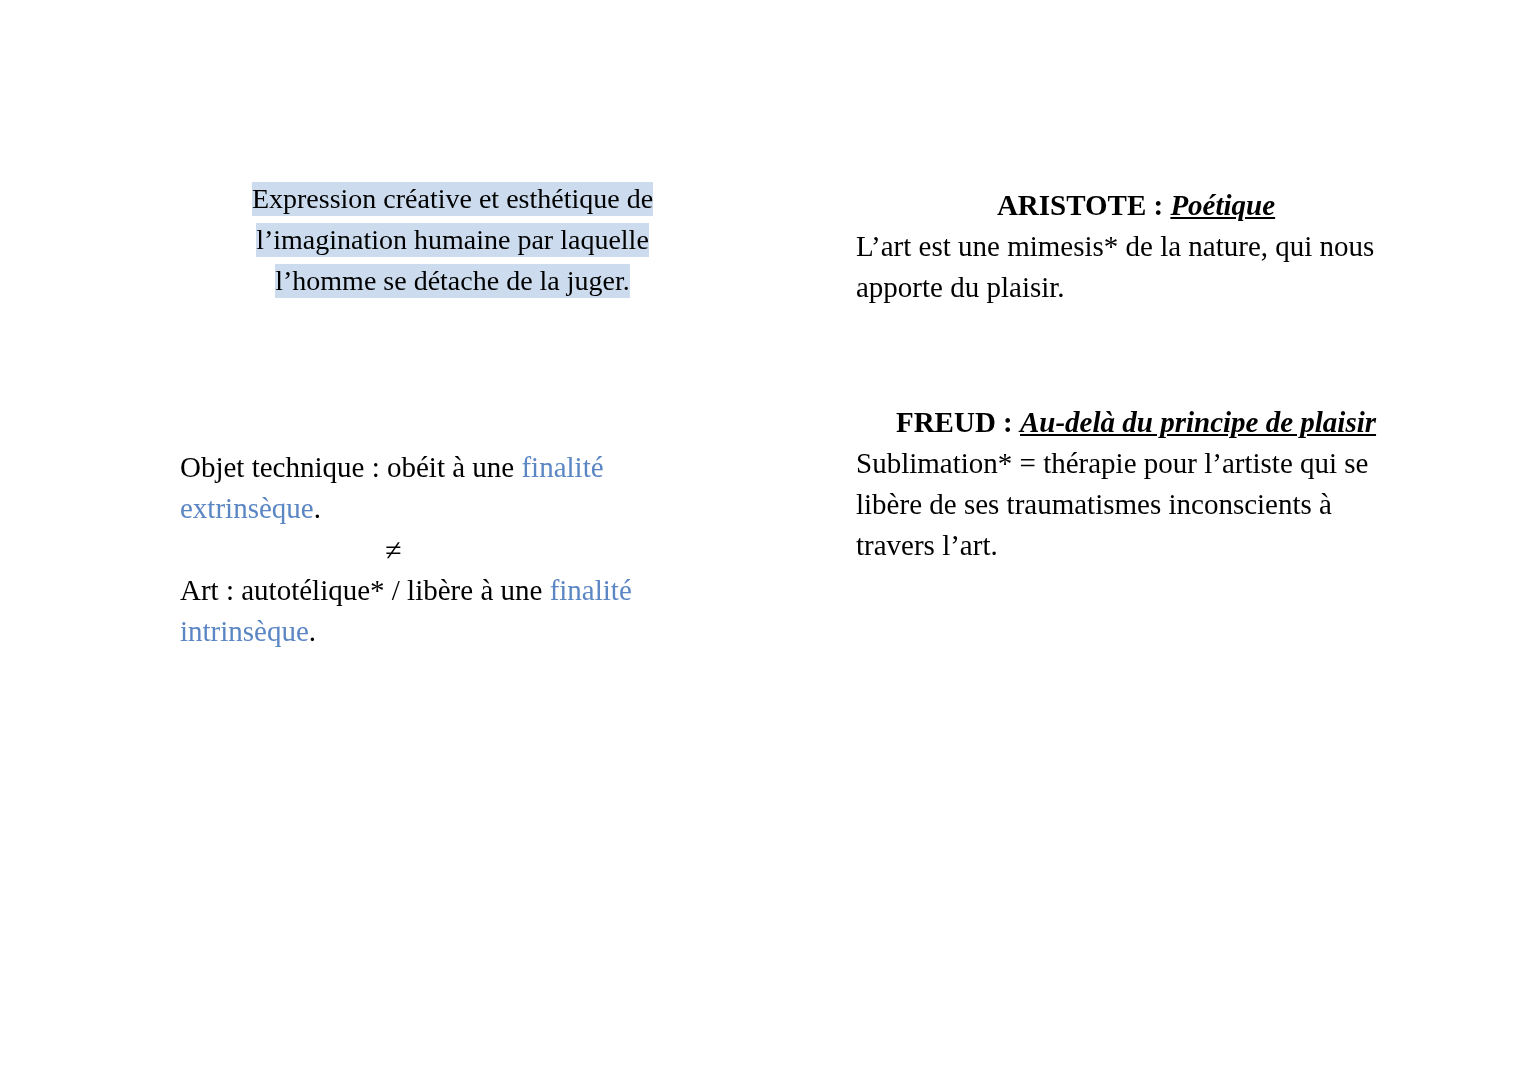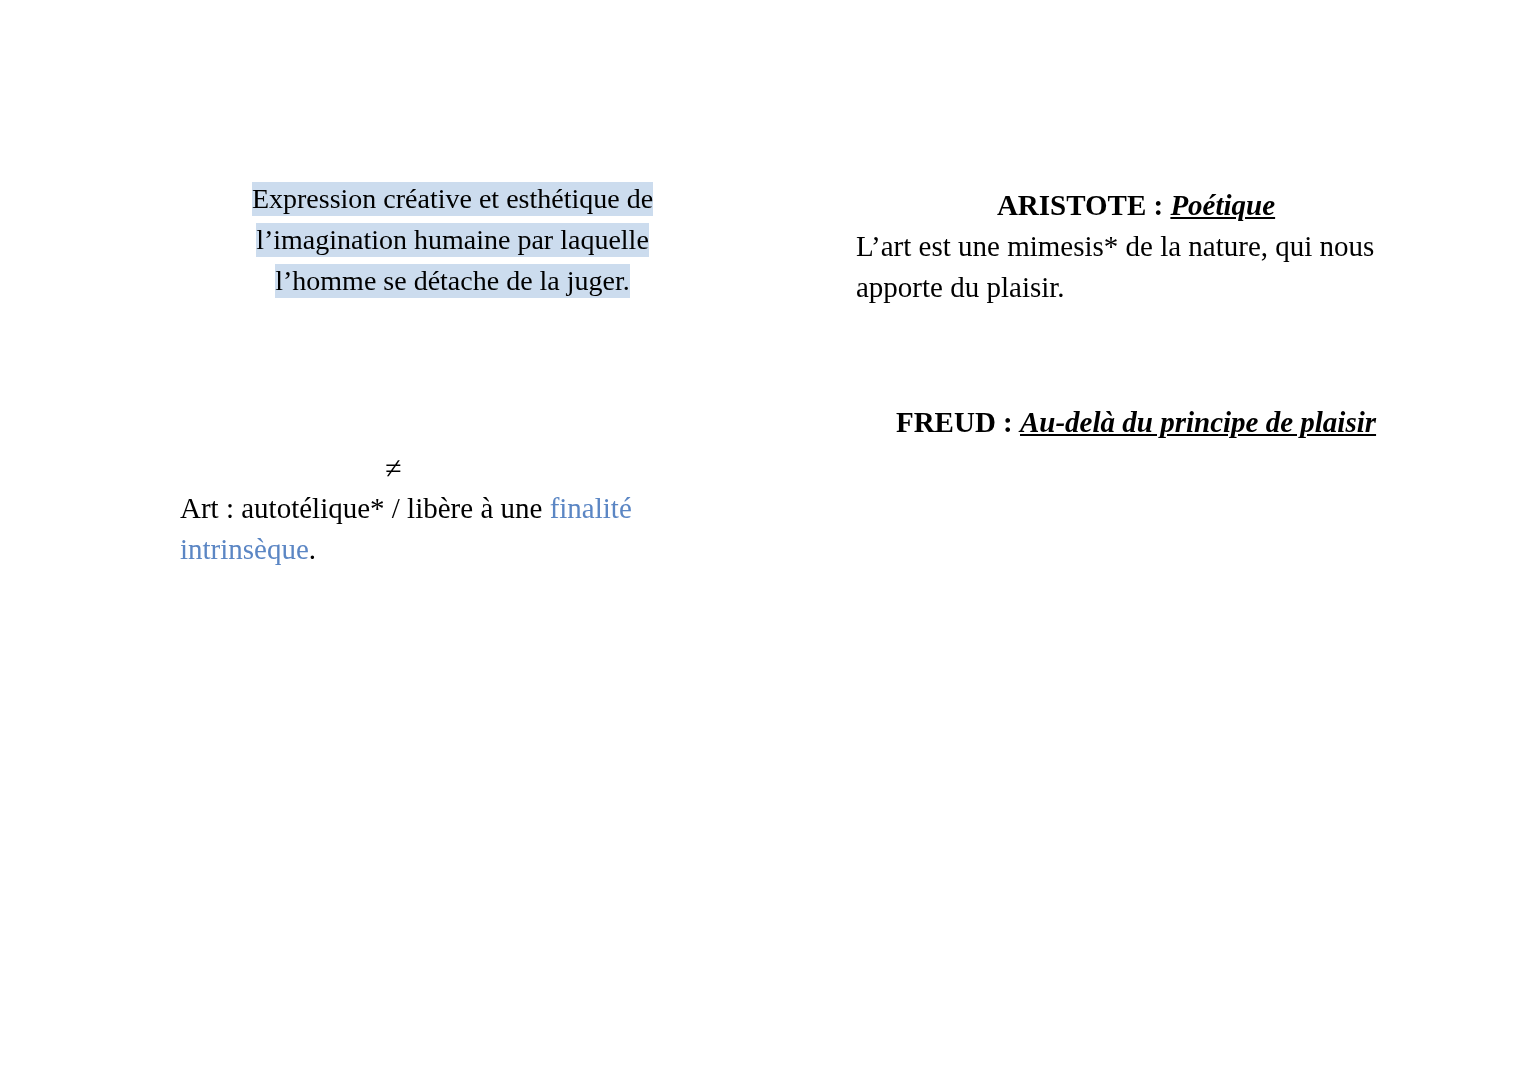--- a/index.html
+++ b/index.html
@@ -113,20 +113,21 @@
     </div>
 
     <div class="sp-l"></div>
     <div class="sp-s"></div>
 
 
     <div class="sp-m"></div>
     <div class="sp-xs"></div>
 
     <div>
+      <p class="para"><span>Objet technique : obéit à une </span><span class="term">finalité extrinsèque</span><span>.</span></p>
       <p class="neq">≠</p>
       <p class="para"><span>Art : autotélique* / libère à une </span><span class="term">finalité intrinsèque</span><span>.</span></p>
     </div>
 
   </div>
 
   <div class="col col-right" style="top:185px;">
 
     <div>
       <p class="heading">
@@ -137,17 +138,18 @@
     </div>
 
     <div class="sp-l"></div>
     <div class="sp-s"></div>
 
     <div>
       <p class="heading">
         <span class="author">FREUD :</span>
         <span class="work">Au-delà du principe de plaisir</span>
       </p>
+      <p class="para">Sublimation* = thérapie pour l’artiste qui se libère de ses traumatismes inconscients à travers l’art.</p>
     </div>
 
   </div>
 
 </div>
 
 </body></html>

